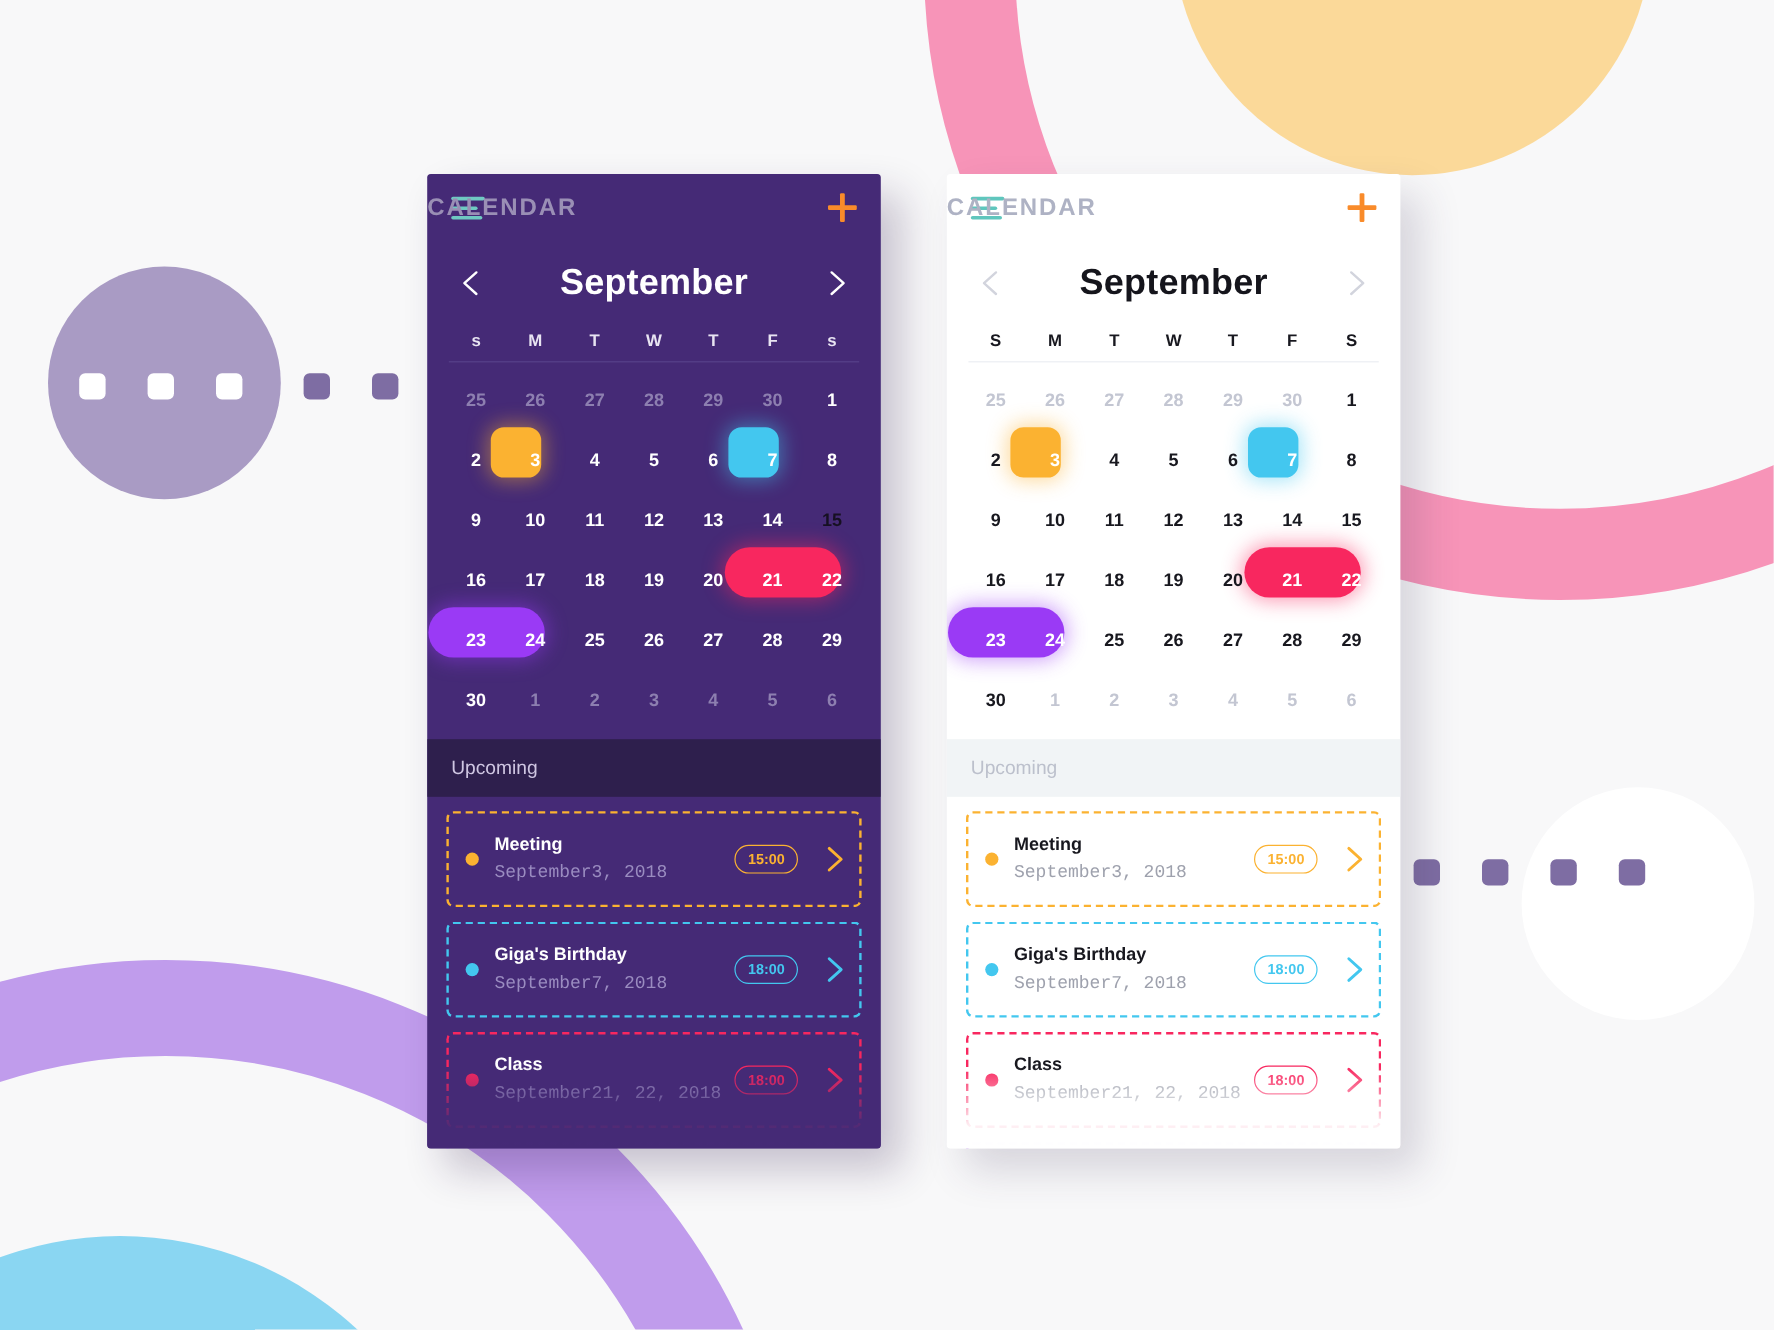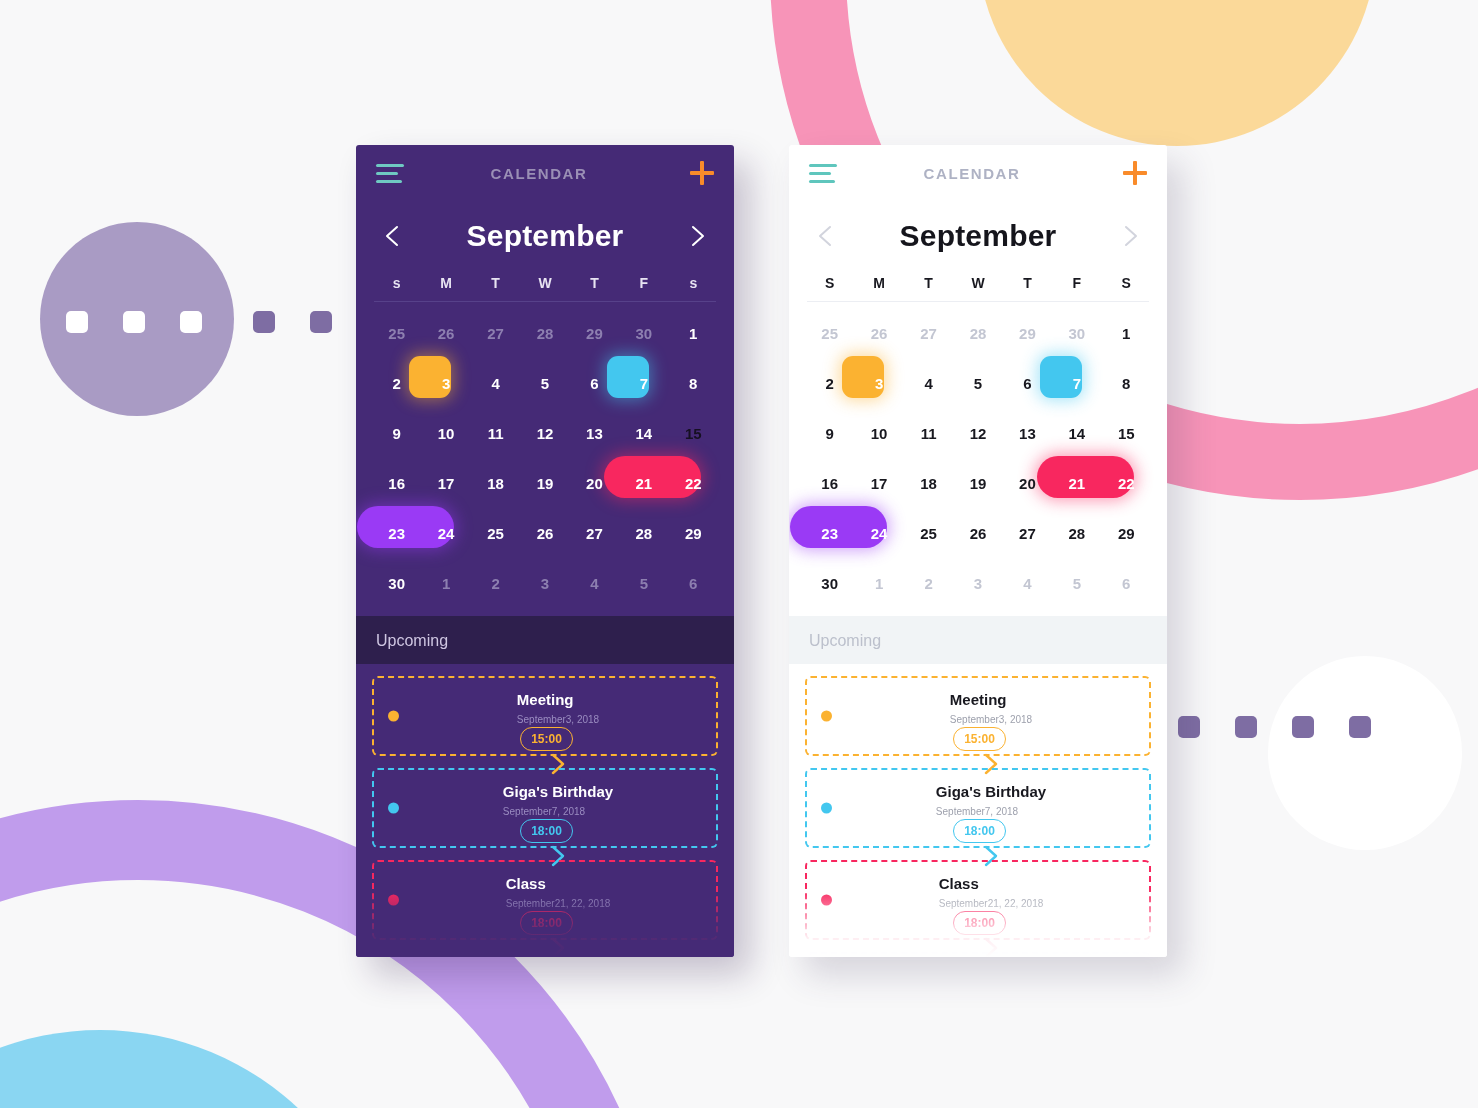--- a/index.html
+++ b/index.html
@@ -91,22 +91,22 @@
     position:relative;
   }
   .hamburger{display:flex;flex-direction:column;gap:5px;cursor:pointer;width:30px;}
   .hamburger span{height:3px;border-radius:2px;background:#6fc9c2;display:block;}
   .hamburger span:nth-child(1){width:28px;}
   .hamburger span:nth-child(2){width:22px;}
   .hamburger span:nth-child(3){width:26px;}
   .light .hamburger span{background:#5fc6bd;}
 
   .bar-title{
-    position:absolute;left:0;right:12px;text-align:center;
-    font-size:15px;font-weight:bold;letter-spacing:1.6px;
+    position:absolute;left:0;right:12px;text-align:left;
+    font-size:20px;font-weight:bold;letter-spacing:1.6px;
     pointer-events:none;
   }
   .dark .bar-title{color:#9a8fb5;}
   .light .bar-title{color:#aeb2c4;}
 
   .plus{
     margin-left:auto;position:relative;width:24px;height:24px;cursor:pointer;
   }
   .plus::before,.plus::after{
     content:"";position:absolute;background:#f98b2a;border-radius:1px;
@@ -182,27 +182,26 @@
   .events{padding:12px 16px 0 16px;position:relative;}
   .event{
     position:relative;
     display:flex;align-items:center;
     border:2px dashed;
     border-radius:6px;
     padding:12px 12px 12px 38px;
     margin-bottom:12px;
     box-sizing:border-box;
     height:80px;
-    flex-direction:column;
   }
   .dot{position:absolute;left:14px;top:50%;transform:translateY(-50%);
        width:11px;height:11px;border-radius:50%;}
   .ev-text{flex:1;min-width:0;}
   .ev-title{font-size:15px;font-weight:bold;line-height:1.35;}
-  .ev-date{font-size:10px;line-height:1.35;margin-top:3px;}
+  .ev-date{font-size:15px;line-height:1.35;margin-top:3px;font-family:Liberation Mono, monospace;}
   .dark .ev-title{color:#ffffff;}
   .dark .ev-date{color:#9a8cc0;}
   .light .ev-title{color:#18181f;}
   .light .ev-date{color:#9ea1ad;}
 
   .badge{
     border:1.6px solid;border-radius:12px;
     font-size:12px;font-weight:bold;
     padding:4px 10px;margin-right:23px;white-space:nowrap;
   }

